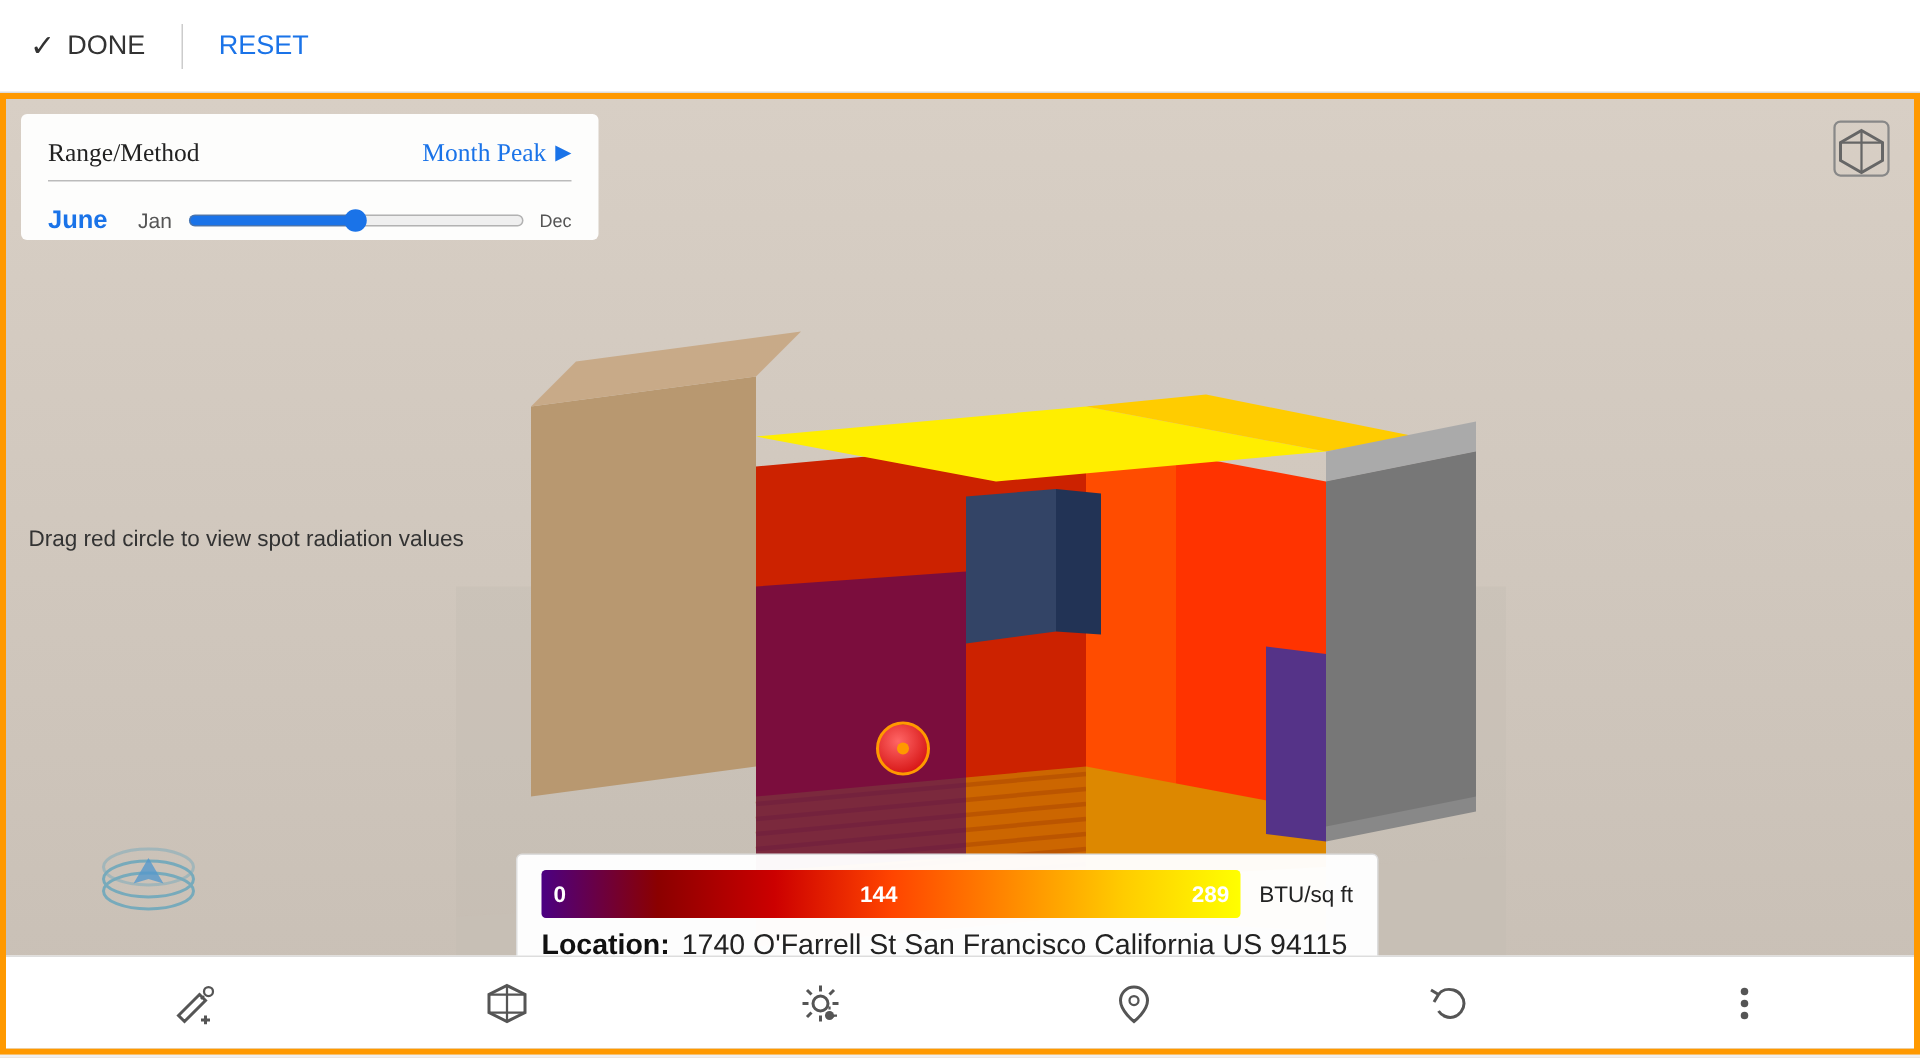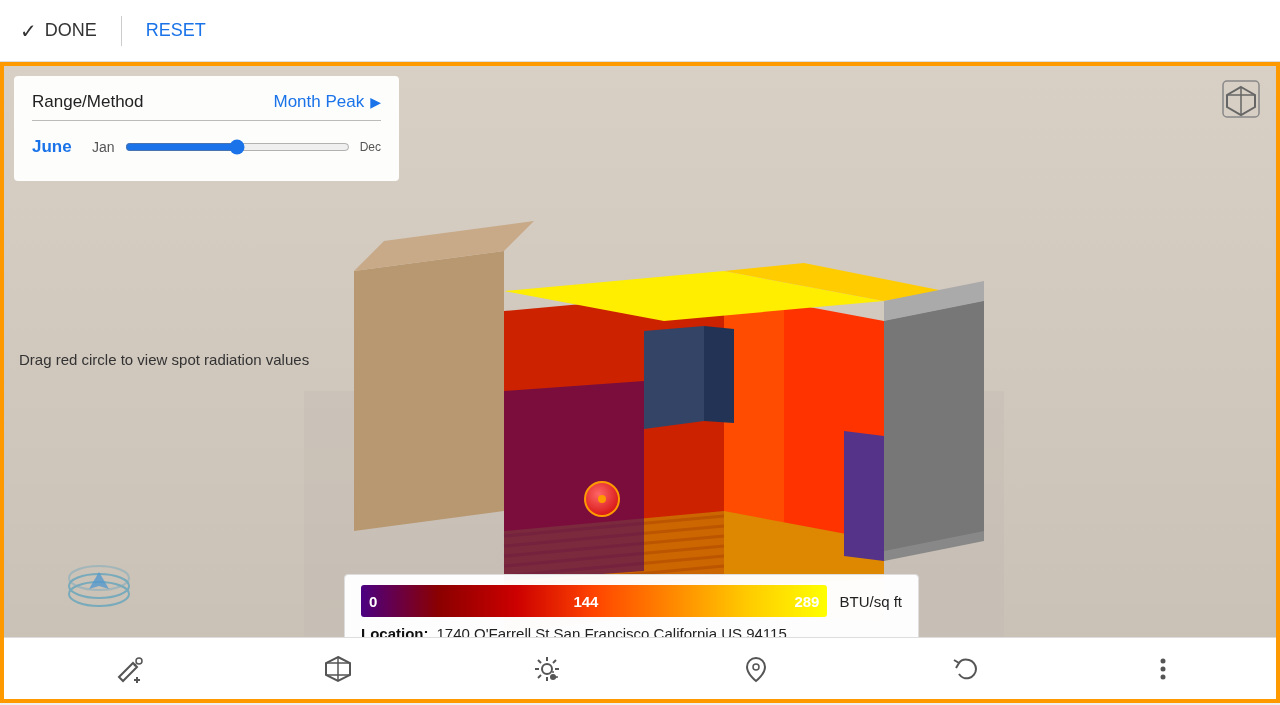--- a/index.html
+++ b/index.html
@@ -77,20 +77,21 @@
       width: 385px;
       background: rgba(255,255,255,0.95);
       border-radius: 4px;
       overflow: hidden;
     }
     #range-method-row {
       display: flex;
       align-items: center;
       justify-content: space-between;
       padding: 16px 18px 8px 18px;
+      font-family: Liberation Serif, serif;
     }
     #range-method-label {
       font-size: 17px;
       font-weight: 400;
       color: #222;
     }
     #range-method-value {
       display: flex;
       align-items: center;
       gap: 6px;
@@ -103,21 +104,21 @@
       font-size: 14px;
     }
     #panel-divider {
       height: 1px;
       background: #bbb;
       margin: 0 18px 10px 18px;
     }
     #month-row {
       display: flex;
       align-items: center;
-      padding: 6px 18px 24px 18px;
+      padding: 6px 18px 3px 18px;
       gap: 10px;
     }
     #month-label {
       font-size: 17px;
       font-weight: 600;
       color: #1a73e8;
       min-width: 50px;
     }
     #slider-start {
       font-size: 14px;
@@ -244,21 +245,21 @@
     #btu-unit {
       font-size: 15px;
       color: #222;
       white-space: nowrap;
       font-weight: 500;
     }
     #info-location-row, #info-range-row {
       display: flex;
       align-items: baseline;
       gap: 8px;
-      font-size: 15px;
+      font-size: 19px;
       margin-top: 4px;
     }
     #loc-label, #range-label {
       font-weight: 700;
       color: #111;
     }
     #loc-value, #range-value {
       color: #222;
     }
 

